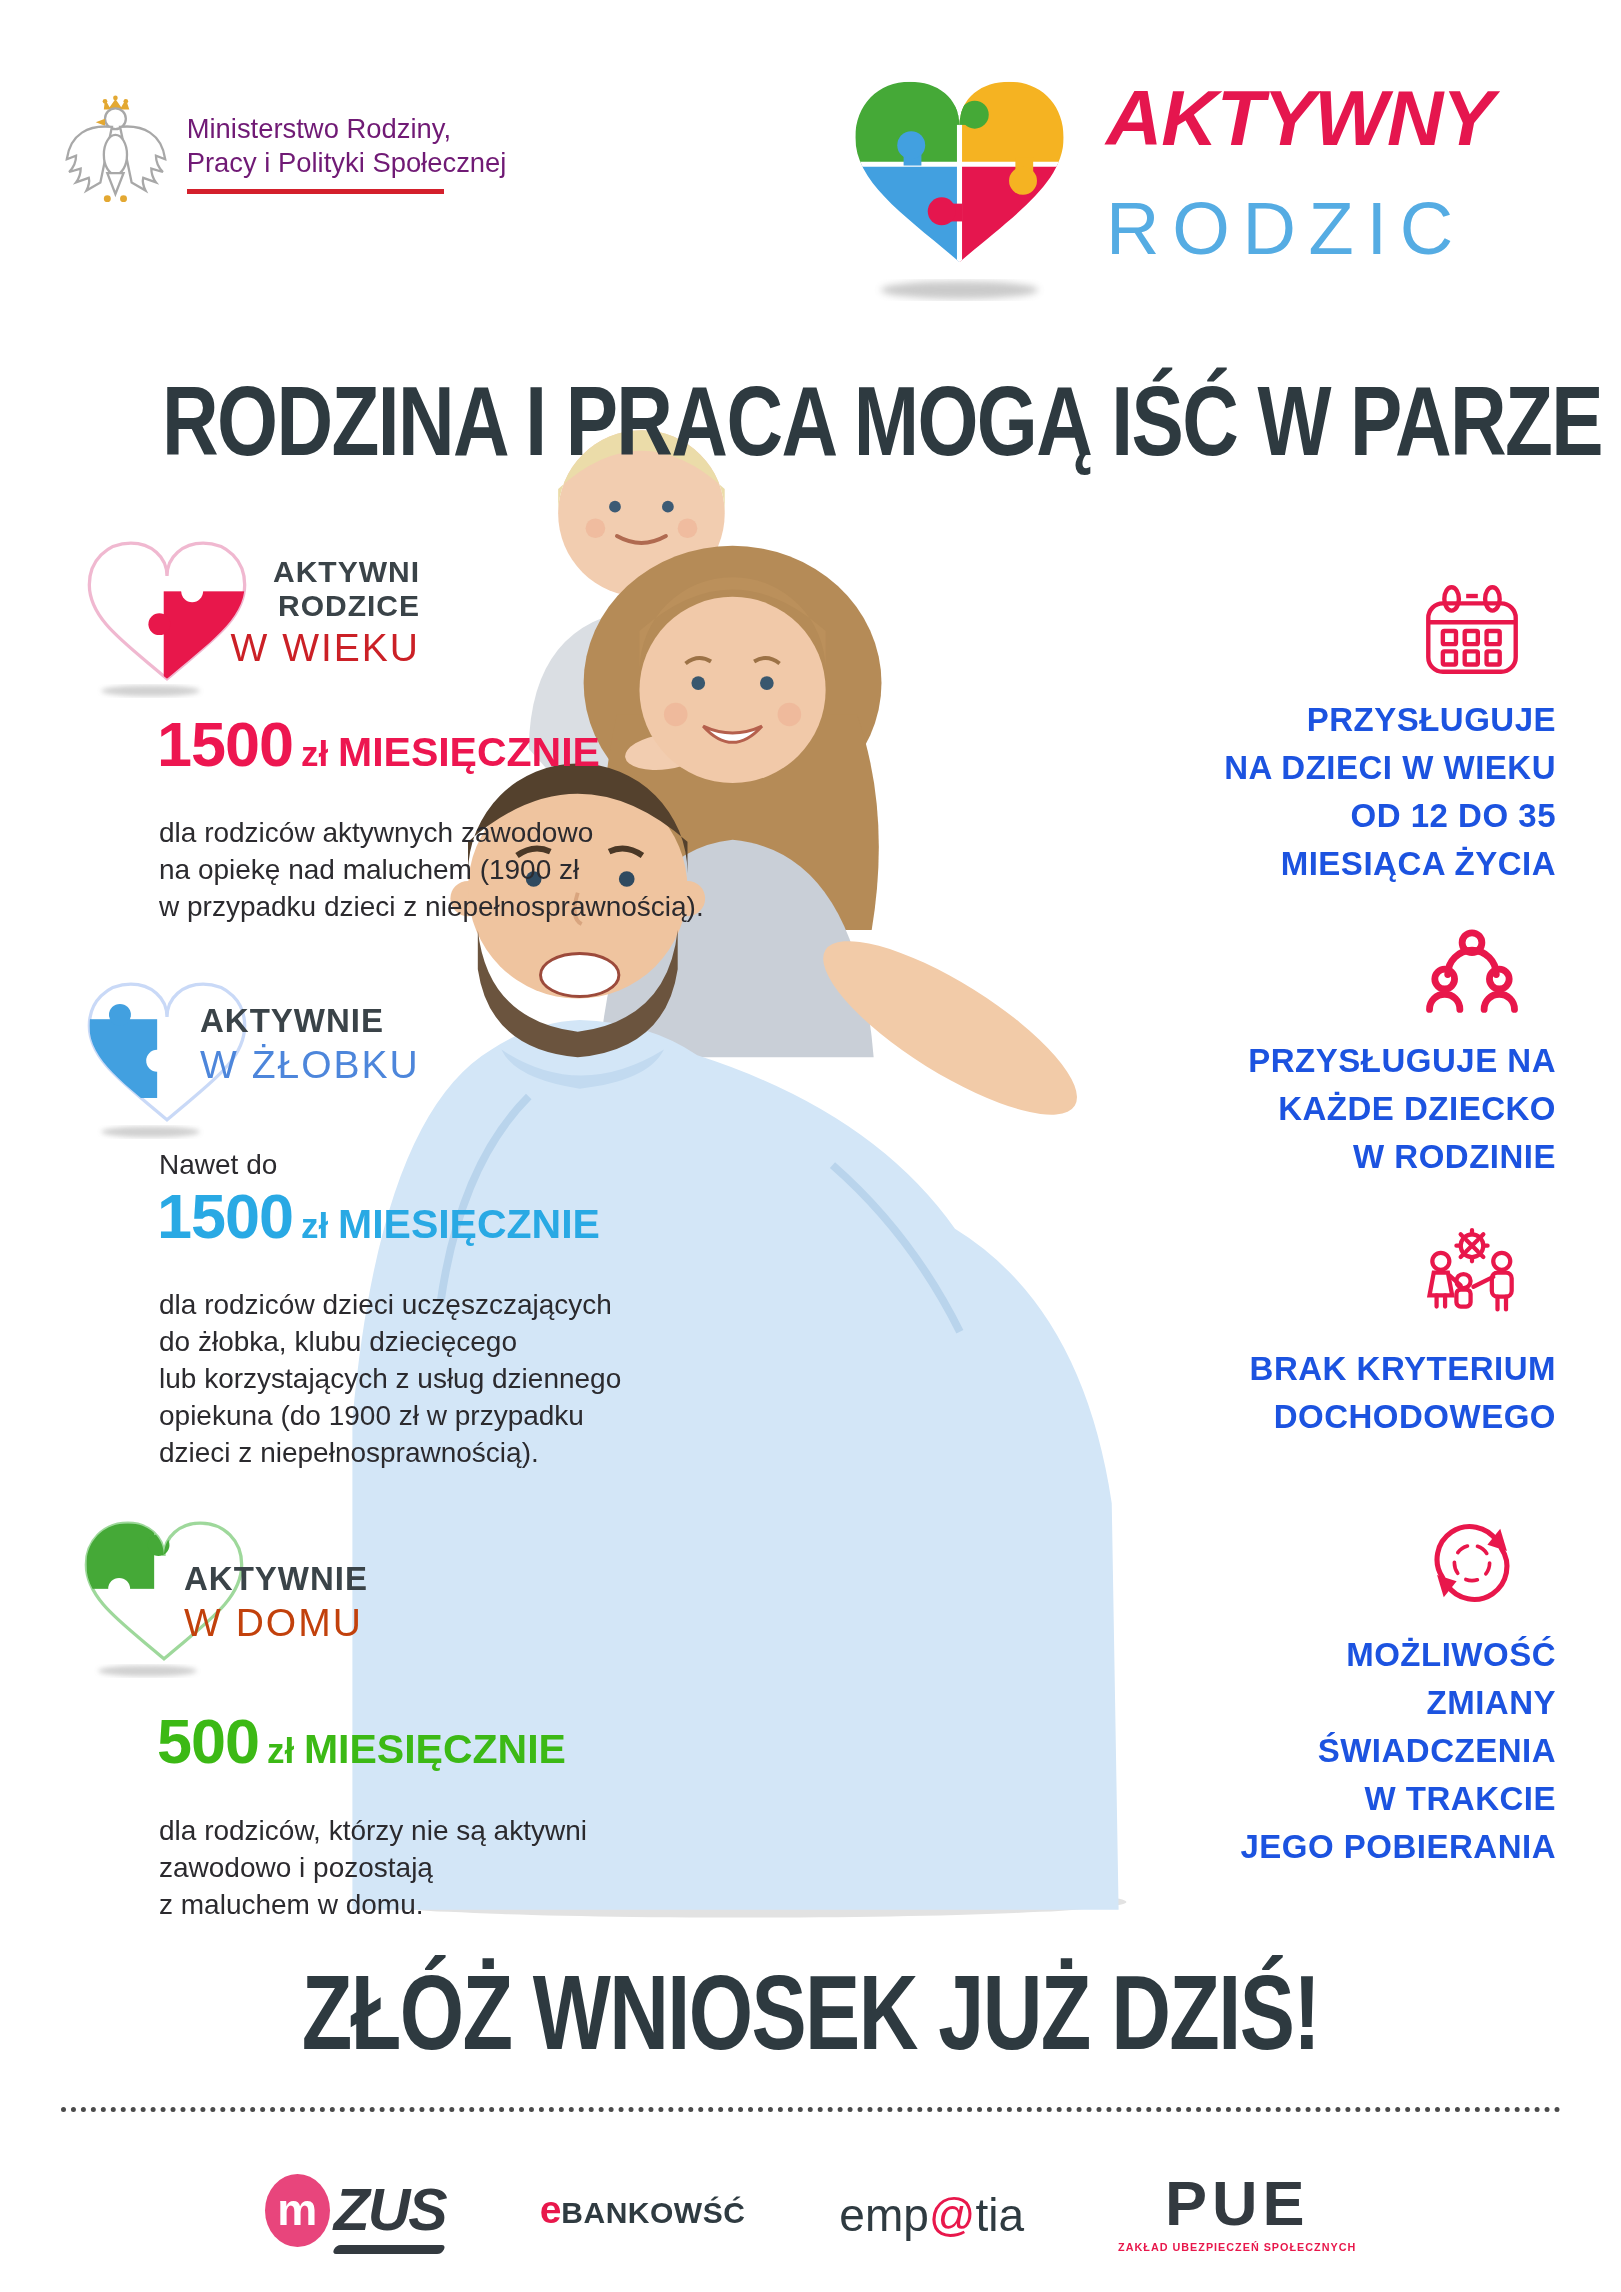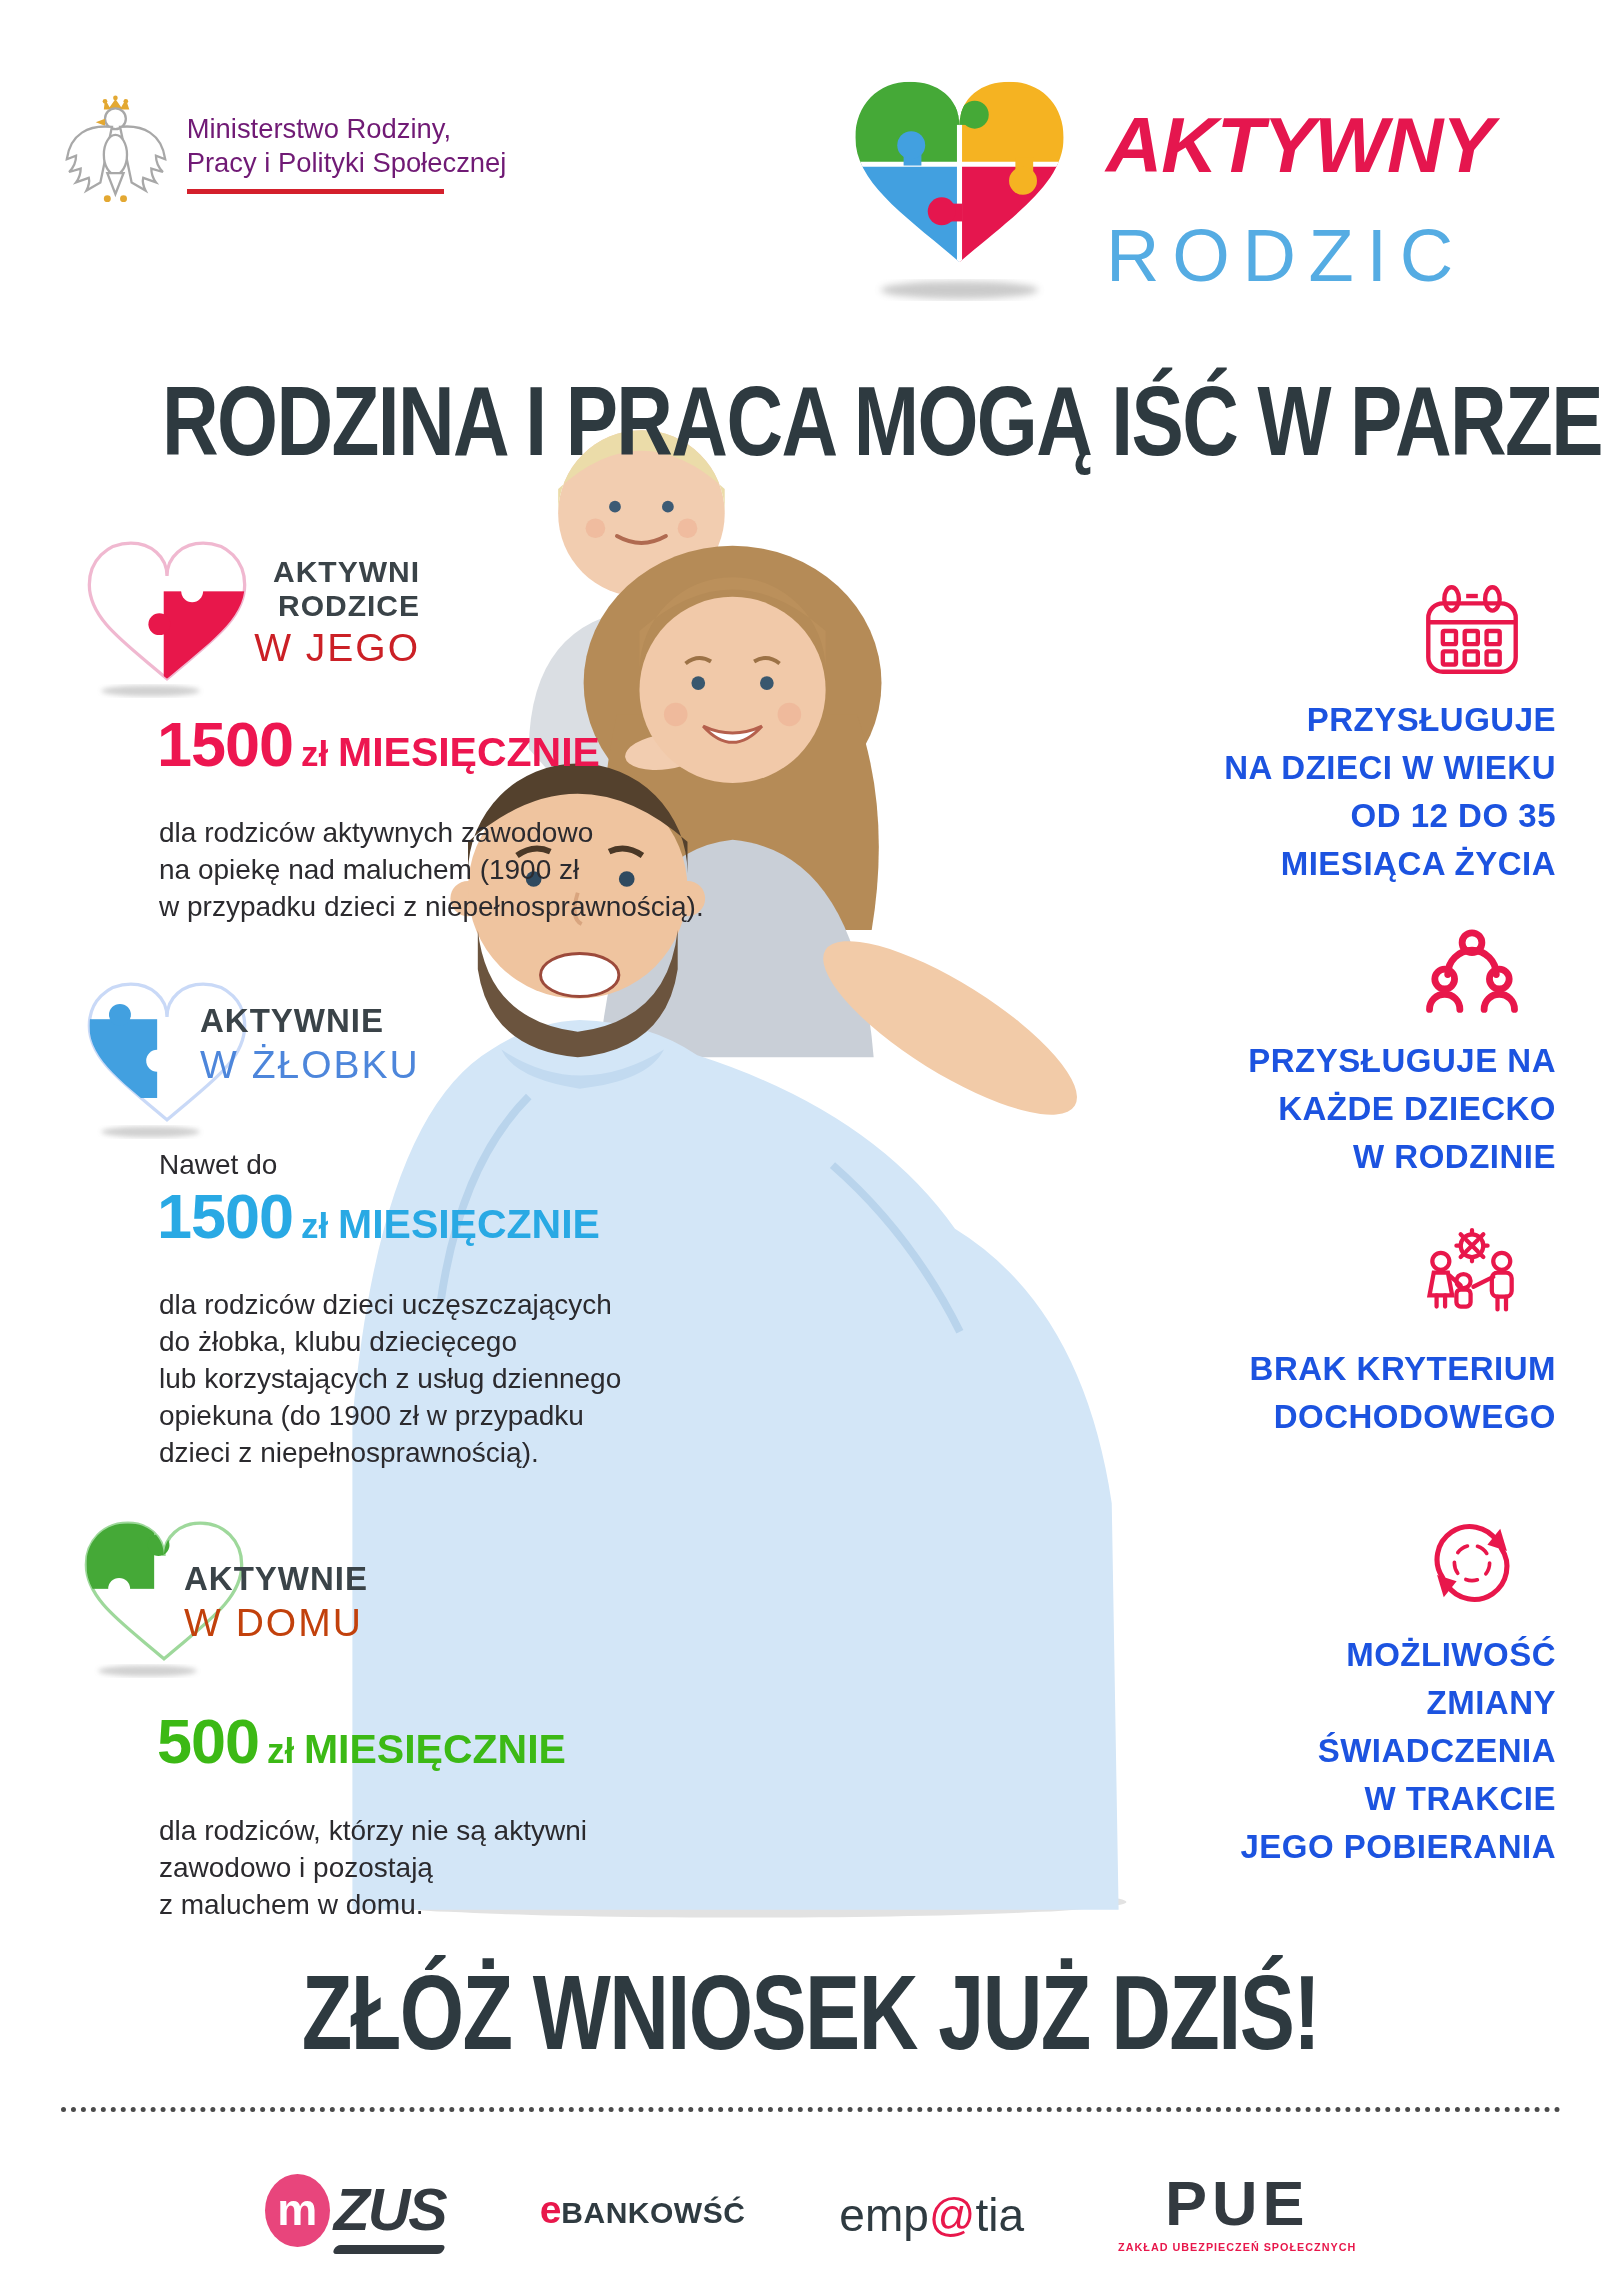--- a/index.html
+++ b/index.html
@@ -6,21 +6,21 @@
   body { background:#e8e8e8; font-family:"Liberation Sans", sans-serif; }
   .poster { position:relative; width:1621px; height:2293px; background:#ffffff; overflow:hidden; margin:0 auto; }
 
   
   .ministry { position:absolute; left:61px; top:92px; display:flex; gap:15.7px; align-items:flex-start; }
   .ministry-text { padding-top:19.6px; font-size:27.4px; line-height:34px; color:#701a75; white-space:pre-line; }
   .flag-bar { width:257px; height:4.9px; background:#d4202c; margin-top:9.8px; }
 
   .brand-heart { position:absolute; left:828px; top:69px; }
   .brand-titles { position:absolute; left:1106px; top:73px; }
-  .brand-top { font-size:78px; font-weight:700; font-style:italic; color:#e5164e; letter-spacing:-1px;margin-top:27px; }
+  .brand-top { font-size:78px; font-weight:700; font-style:italic; color:#e5164e; letter-spacing:-1px; }
   .brand-bottom { font-size:74px; font-weight:400; color:#55ace3; letter-spacing:12.7px; margin-top:22px; }
 
   .headline { position:absolute; left:0; top:365px; width:1621px; text-align:center;
     font-size:98px; font-weight:700; color:#2e3a40; letter-spacing:-2px; transform:scaleX(0.80); white-space:nowrap; }
 
   
   .sec-icon { position:absolute; }
   .sec-titles { position:absolute; }
   .sec-title { font-size:30px; font-weight:700; color:#3a4348; letter-spacing:1px; }
   .sec-sub { font-size:39px; font-weight:400; letter-spacing:2px; margin-top:2.9px; }
@@ -188,21 +188,21 @@
     <ellipse cx="70" cy="143" rx="45" ry="5" fill="#8a8a8a" opacity="0.4" filter="url(#b1)"></ellipse>
     <path d="M85,38 C85,20 70,8 52,8 C30,8 14,24 14,46 C14,78 48,100 85,132 C122,100 156,78 156,46 C156,24 140,8 118,8 C100,8 85,20 85,38 Z" fill="#fff" stroke="#f0b8d0" stroke-width="3"></path>
     <g clip-path="url(#h1)">
       <rect x="82" y="52" width="80" height="85" fill="#e8174b"></rect>
       <circle cx="78" cy="82" r="10" fill="#e8174b"></circle>
       <circle cx="108" cy="52" r="10" fill="#ffffff"></circle>
     </g>
   </svg>
   <div class="sec-titles ta-r z2" style="left:157px; top:555px; width:263px;">
     <div class="sec-title">AKTYWNI RODZICE</div>
-    <div class="sec-sub sub-red">W JEGO</div>
+    <div class="sec-sub sub-red">W WIEKU</div>
   </div>
   <div class="amount z2" style="left:157px; top:708px;">
     <span class="val c-pink">1500</span><span class="unit c-pink">zł</span><span class="suf c-pink">MIESIĘCZNIE</span>
   </div>
   <div class="body-text z2" style="left:159px; top:790px;">dla rodziców aktywnych zawodowo
 na opiekę nad maluchem (1900 zł
 w przypadku dzieci z niepełnosprawnością).</div>
 
   <svg class="sec-icon z2" style="left:74px; top:975px;" width="186" height="165" viewBox="0 0 170 150">
     <defs>

